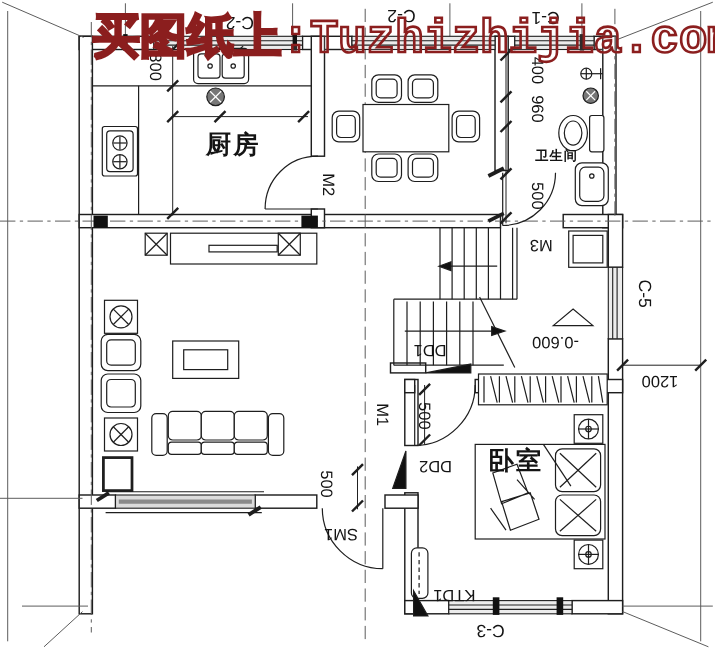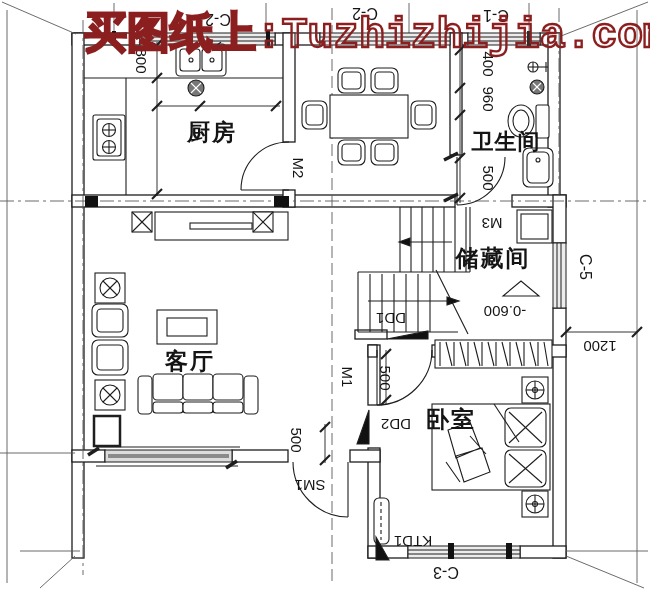--- a/index.html
+++ b/index.html
@@ -4,21 +4,21 @@
 <style>
   html,body{margin:0;padding:0;background:#fff;}
   #canvas{position:relative;width:650px;height:589px;background:#fff;overflow:hidden;
           font-family:"Liberation Sans",sans-serif;}
   svg{position:absolute;left:0;top:0;}
   .lbl{position:absolute;color:#141414;white-space:nowrap;
        transform:translate(-50%,-50%);font-family:"Liberation Sans",sans-serif;}
   .r90{transform:translate(-50%,-50%) rotate(90deg);}
   .r180{transform:translate(-50%,-50%) rotate(180deg);}
   .room{font-size:23px;font-weight:600;letter-spacing:2px;}
-  .room-sm{font-size:22px;font-weight:600;letter-spacing:1px;}
+  .room-sm{font-size:12px;font-weight:600;letter-spacing:1px;}
   .door{font-size:15px;font-weight:500;}
   .dim{font-size:15px;font-weight:500;}
   .win{font-size:16px;font-weight:500;}
   #watermark{position:absolute;left:84px;top:4px;z-index:50;
      font-size:43px;font-weight:bold;letter-spacing:0;
      color:rgba(255,235,235,0.12);
      -webkit-text-stroke:2.4px #8b1e1e;
      font-family:Liberation Mono, monospace;white-space:nowrap;}
 </style>
 </head>
@@ -345,23 +345,21 @@
       <line x1="320" y1="432" x2="330" y2="422"></line>
       <line x1="320" y1="465" x2="330" y2="455"></line>
       <line x1="561" y1="337" x2="571" y2="327"></line>
       <line x1="632" y1="337" x2="642" y2="327"></line>
     </g>
   </g>
 </svg>
 
   <span class="lbl room" style="left:212px;top:132px">厨房</span>
   <span class="lbl room-sm" style="left:506px;top:142px">卫生间</span>
-  <span class="lbl room" style="left:493px;top:258px">储藏间</span>
-  <span class="lbl room" style="left:190px;top:361px">客厅</span>
-  <span class="lbl room" style="left:451px;top:419px">卧室</span>
+  <span class="lbl room" style="left:469px;top:419px">卧室</span>
 
   <span class="lbl door r90" style="left:298px;top:168px">M2</span>
   <span class="lbl door r180" style="left:492px;top:223px">M3</span>
   <span class="lbl door r90" style="left:347px;top:377px">M1</span>
   <span class="lbl door r180" style="left:310px;top:485px">SM1</span>
   <span class="lbl door r180" style="left:391px;top:318px">DD1</span>
   <span class="lbl door r180" style="left:396px;top:424px">DD2</span>
   <span class="lbl door r180" style="left:413px;top:541px">KTD1</span>
 
   <span class="lbl win r180" style="left:218px;top:19px">C-2</span>

